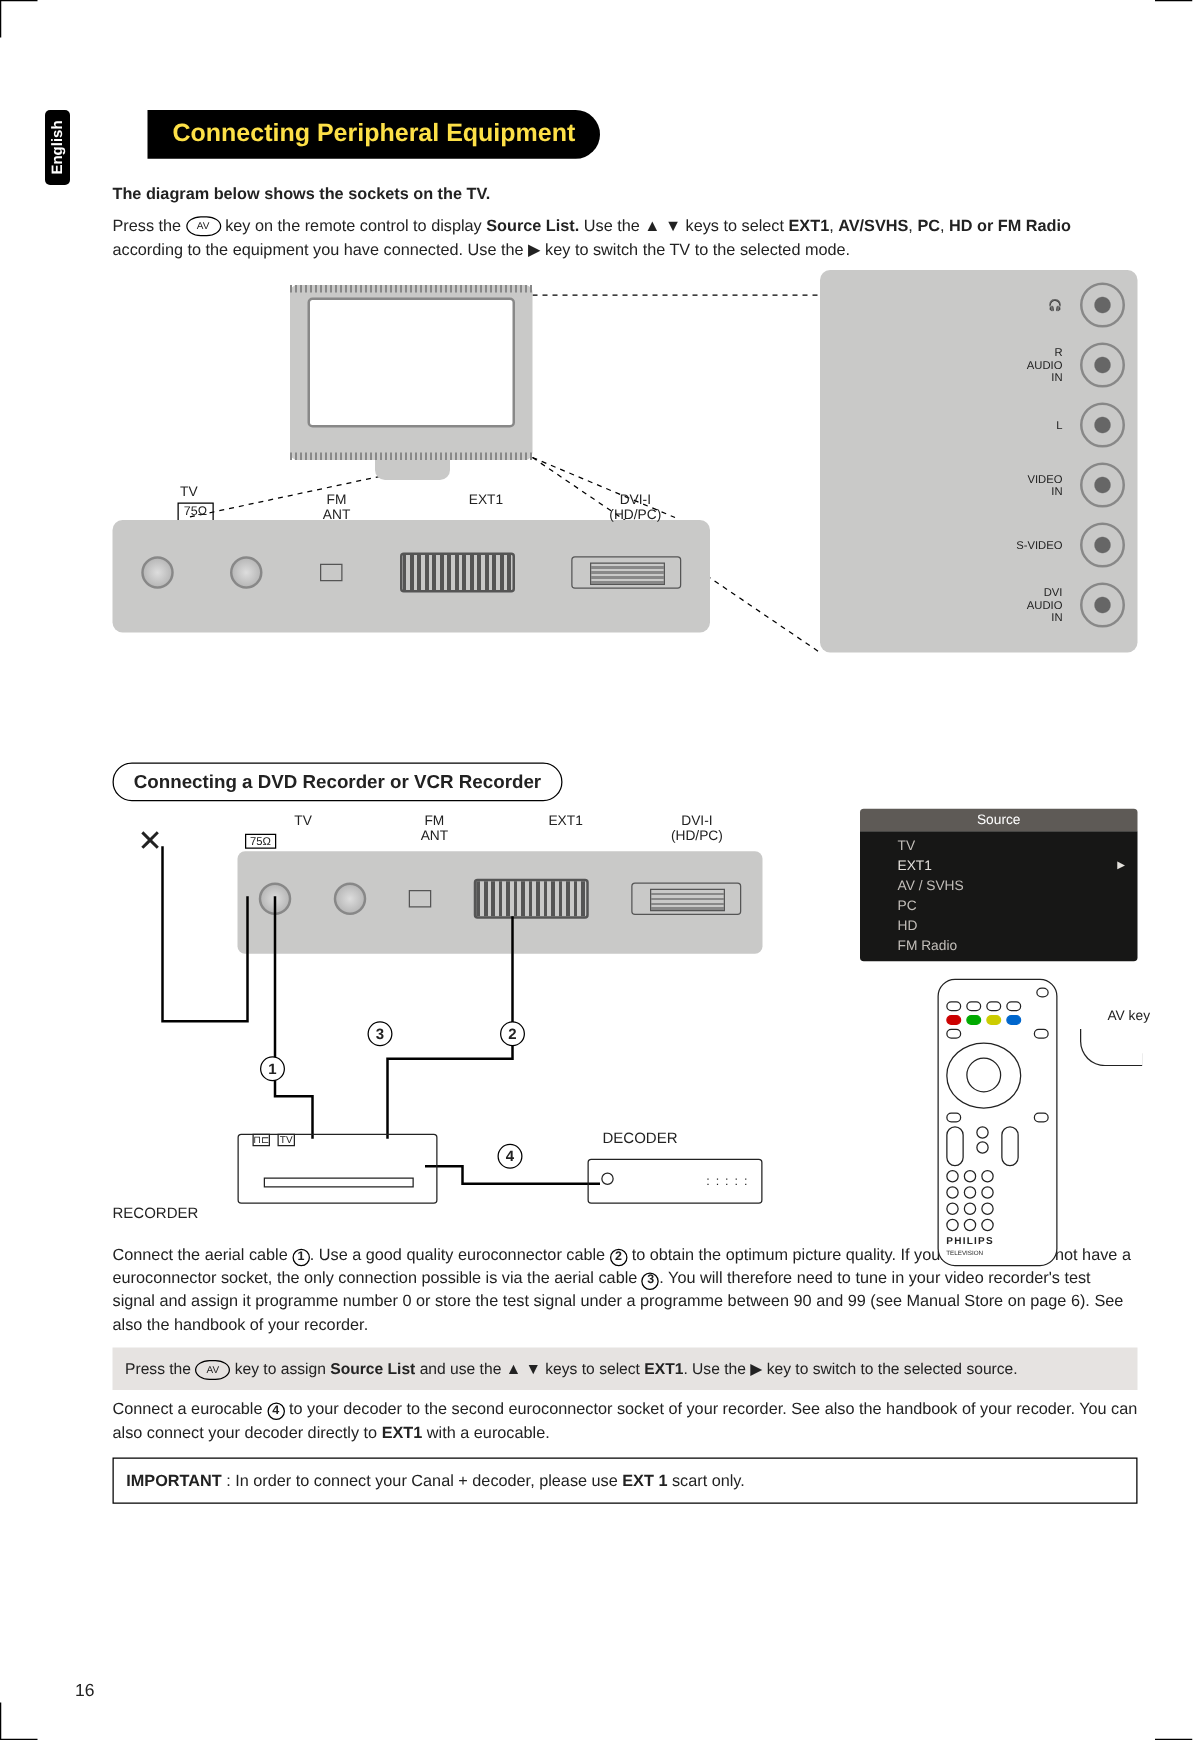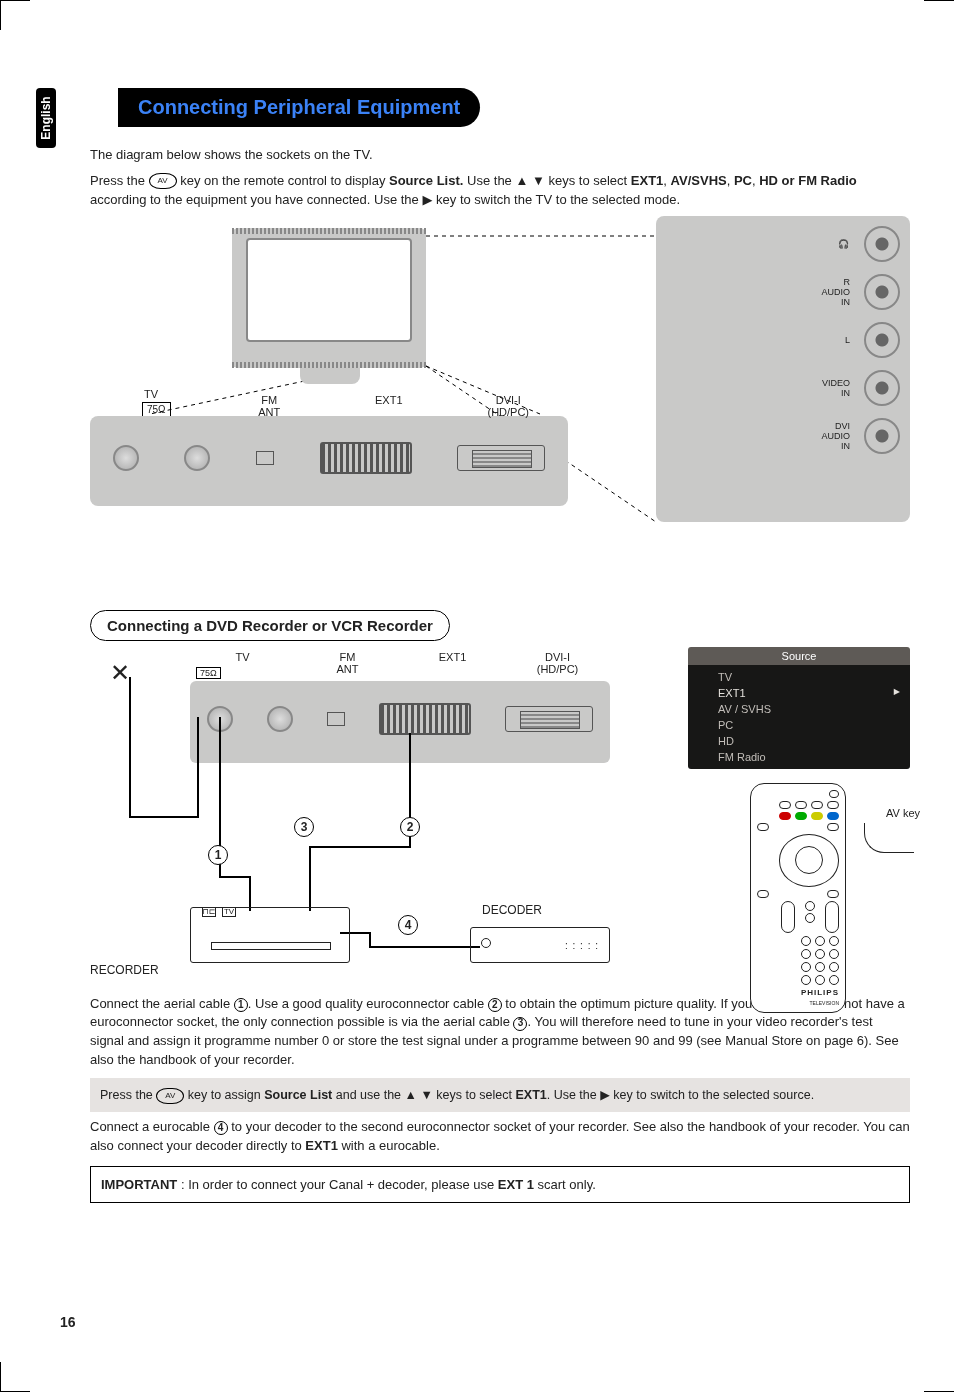--- a/index.html
+++ b/index.html
@@ -1,21 +1,21 @@
 <!DOCTYPE html>
 <html><head>
 <meta charset="utf-8">
 <style>
   * { box-sizing: border-box; margin: 0; padding: 0; }
   body { font-family: Arial, Helvetica, sans-serif; font-size: 13px; color: #222; width: 954px; height: 1392px; position: relative; background: #fff; }
   .page { position: absolute; left: 90px; top: 88px; width: 820px; }
   .lang-tab { position: absolute; left: 36px; top: 88px; width: 20px; height: 60px; background: #000; border-radius: 4px; display: flex; align-items: center; justify-content: center; }
   .lang-tab span { transform: rotate(-90deg); color: #fff; font-weight: bold; font-size: 12px; }
-  .title-bar { background: #000; color: #3b82f6; font-weight: bold; font-size: 20px; padding: 8px 20px; border-top-right-radius: 22px; border-bottom-right-radius: 22px; display: inline-block; margin-left: 28px; margin-bottom: 10px; }
-  .intro { margin: 8px 0 6px 0; line-height: 1.5; }
+  .title-bar { background: #000; color: #fde047; font-weight: bold; font-size: 20px; padding: 8px 20px; border-top-right-radius: 22px; border-bottom-right-radius: 22px; display: inline-block; margin-left: 28px; margin-bottom: 10px; }
+  .intro { margin: 8px 0 6px 0; line-height: 1.5; font-weight: bold; }
   .intro2 { margin: 0 0 6px 0; line-height: 1.5; }
   .av-key { display: inline-flex; align-items: center; justify-content: center; border: 1px solid #000; border-radius: 50%/60%; width: 28px; height: 16px; font-size: 8px; vertical-align: middle; }
   .arrow { display: inline-block; }
   .diagram-area { border: 0; position: relative; height: 380px; margin-bottom: 10px; }
   .tv-front { position: absolute; left: 142px; top: 12px; width: 194px; height: 140px; background: #C9C9C8; border-radius: 6px; }
   .tv-screen { position: absolute; left: 14px; top: 10px; width: 166px; height: 104px; background: #fff; border: 2px solid #888; border-radius: 4px; }
   .tv-speaker { position: absolute; top: 0; width: 100%; height: 6px; background: repeating-linear-gradient(90deg,#888,#888 2px,transparent 2px,transparent 4px); }
   .tv-speaker.bot { top: auto; bottom: 0; }
   .tv-stand { position: absolute; left: 210px; top: 152px; width: 60px; height: 16px; background: #C9C9C8; border-radius: 0 0 8px 8px; }
   .back-panel { position: absolute; left: 0; top: 200px; width: 478px; height: 90px; background: #C9C9C8; border-radius: 8px; }
@@ -49,34 +49,34 @@
   .dec-box { position: absolute; left: 380px; top: 280px; width: 140px; height: 36px; border: 1.5px solid #222; border-radius: 3px; }
   .dec-dots { position: absolute; right: 10px; top: 12px; font-size: 10px; letter-spacing: 1px; }
   .dec-label { position: absolute; left: 392px; top: 256px; font-size: 12px; }
   .antenna { position: absolute; left: 20px; top: 12px; font-size: 24px; }
   .src-panel { position: absolute; right: 0; top: 0; width: 222px; }
   .src-title { background: #5E5A56; color: #fff; text-align: center; font-size: 11px; padding: 3px; border-radius: 3px 3px 0 0; }
   .src-list { background: #171716; padding: 4px 0; border-radius: 0 0 3px 3px; }
   .src-item { color: #C2BEB9; font-size: 11px; padding: 2px 30px; position: relative; }
   .src-item.sel { color: #E4E1DC; }
   .src-item.sel::after { content: "▶"; position: absolute; right: 10px; font-size: 8px; }
-  .remote { position: absolute; right: 64px; top: 136px; width: 96px; height: 230px; border: 1.5px solid #222; border-radius: 14px; background: #fff; padding: 6px; display: flex; flex-direction: column; align-items: flex-end; gap: 3px; }
+  .remote { position: absolute; right: 64px; top: 136px; width: 96px; height: 230px; border: 1.5px solid #222; border-radius: 14px; background: #fff; padding: 6px; display: flex; flex-direction: column; align-items: flex-start; gap: 3px; }
   .rbtn { width: 12px; height: 8px; border: 1px solid #222; border-radius: 4px; }
   .rrow { display: flex; gap: 4px; }
   .rbig { width: 60px; height: 60px; border: 1.5px solid #222; border-radius: 50%; display: flex; align-items: center; justify-content: center; font-size: 8px; position: relative; }
   .rbig .inner { width: 28px; height: 28px; border: 1px solid #222; border-radius: 50%; }
   .rpill { width: 14px; height: 32px; border: 1px solid #222; border-radius: 8px; }
   .rlogo { font-size: 8px; font-weight: bold; letter-spacing: 1px; }
   .av-callout { position: absolute; right: -10px; top: 160px; font-size: 11px; }
   .hand { position: absolute; right: -4px; top: 176px; width: 50px; height: 30px; border-left: 1px solid #222; border-bottom: 1px solid #222; border-radius: 0 0 0 20px; }
   .para { margin: 8px 0; line-height: 1.45; }
   .tip-box { background: #E6E3E1; padding: 8px 10px; margin: 6px 0; font-size: 12.5px; line-height: 1.45; }
   .imp-box { border: 1px solid #000; padding: 10px; margin-top: 10px; font-size: 13px; }
   .subhead { font-weight: bold; margin-top: 8px; }
-  .pagenum { position: absolute; left: 60px; top: 1314px; font-weight: bold; font-size: 14px; }
+  .pagenum { position: absolute; left: 60px; top: 1344px; font-weight: normal; font-size: 14px; }
   .crop { position: absolute; background: #000; }
   .crop.tl-h { left: 0; top: 0; width: 30px; height: 1px; }
   .crop.tl-v { left: 0; top: 0; width: 1px; height: 30px; }
   .crop.tr-h { right: 0; top: 0; width: 30px; height: 1px; }
   .crop.br-h { right: 0; bottom: 0; width: 30px; height: 1px; }
   .crop.bl-h { left: 0; bottom: 0; width: 30px; height: 1px; }
   .crop.bl-v { left: 0; bottom: 0; width: 1px; height: 30px; }
 </style>
 </head>
 <body>
@@ -165,20 +165,24 @@
       <div class="side-row">
           <div class="side-label">L</div>
           <div class="jack"></div>
         </div>
       <div class="side-row">
           <div class="side-label" style="white-space:pre">VIDEO
 IN</div>
           <div class="jack"></div>
         </div>
       <div class="side-row">
+          <div class="side-label">S-VIDEO</div>
+          <div class="jack"></div>
+        </div>
+      <div class="side-row">
           <div class="side-label" style="white-space:pre">DVI
 AUDIO
 IN</div>
           <div class="jack"></div>
         </div>
     </div>
   </div>
 
   <div class="sub-heading">Connecting a DVD Recorder or VCR Recorder</div>
 

